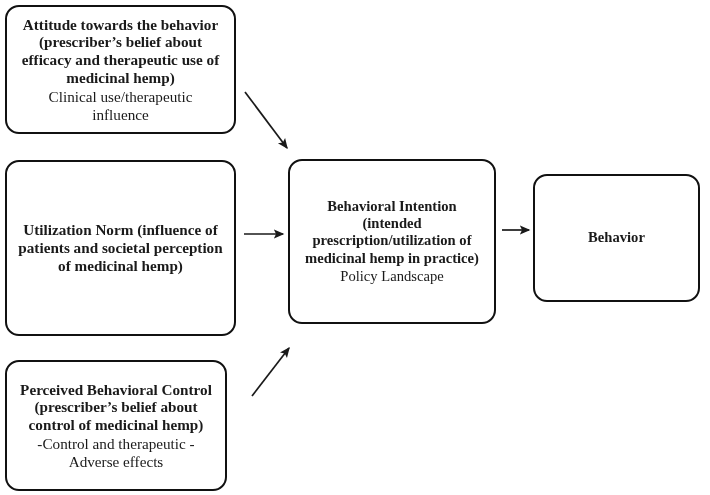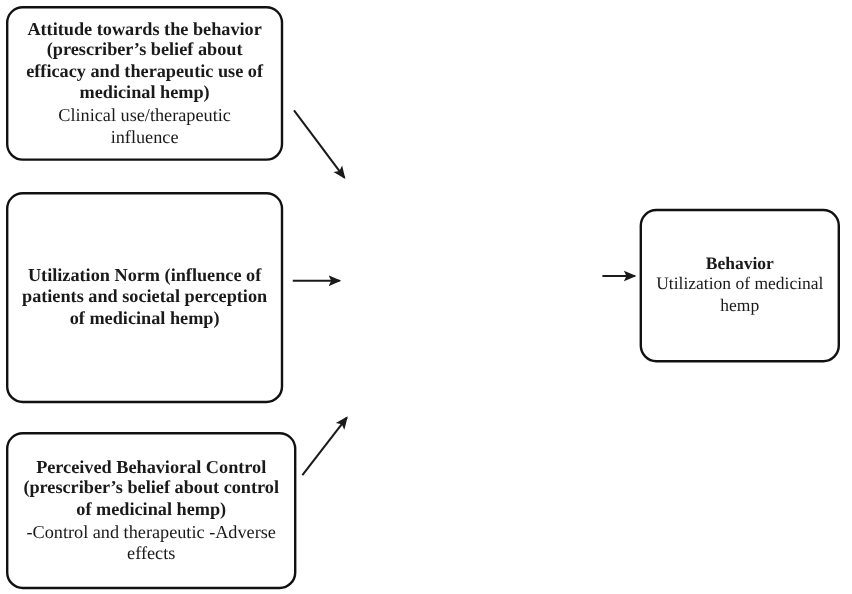--- a/index.html
+++ b/index.html
@@ -41,21 +41,21 @@
   
   #node-attitude {
     left: 5px;  top: 5px;   width: 231px; height: 129px;
     font-size: 15.2px;
   }
   #node-subjective-norm {
     left: 5px;  top: 160px; width: 231px; height: 176px;
     font-size: 15.2px;
   }
   #node-perceived-control {
-    left: 5px;  top: 360px; width: 242px; height: 131px;
+    left: 5px;  top: 360px; width: 222px; height: 131px;
     font-size: 15.2px;
   }
   #node-behavioral-intention {
     left: 288px; top: 159px; width: 208px; height: 165px;
     font-size: 14.6px;
   }
   #node-behavior {
     left: 533px; top: 174px; width: 167px; height: 128px;
     font-size: 14.6px;
   }
@@ -107,19 +107,22 @@
 
   <div class="node" id="node-subjective-norm">
     <div class="title">Utilization Norm (influence of patients and societal perception of medicinal hemp)</div>
   </div>
 
   <div class="node" id="node-perceived-control">
     <div class="title">Perceived Behavioral Control (prescriber’s belief about control of medicinal hemp)</div>
     <div class="sub">-Control and therapeutic -Adverse effects</div>
   </div>
 
+  <div class="node" id="node-behavioral-intention">
+    <div class="title">Behavioral Intention (intended prescription/utilization of medicinal hemp in practice)</div>
+    <div class="sub">Policy Landscape</div>
+  </div>
 
   <div class="node" id="node-behavior">
     <div class="title">Behavior</div>
-    <div class="sub">Utilization of medicinal hemp</div>
   </div>
 
 </div>
 
 </body></html>

